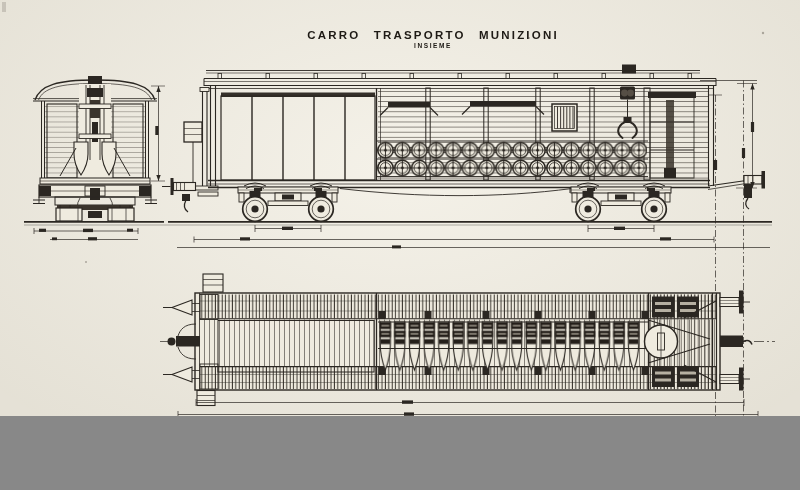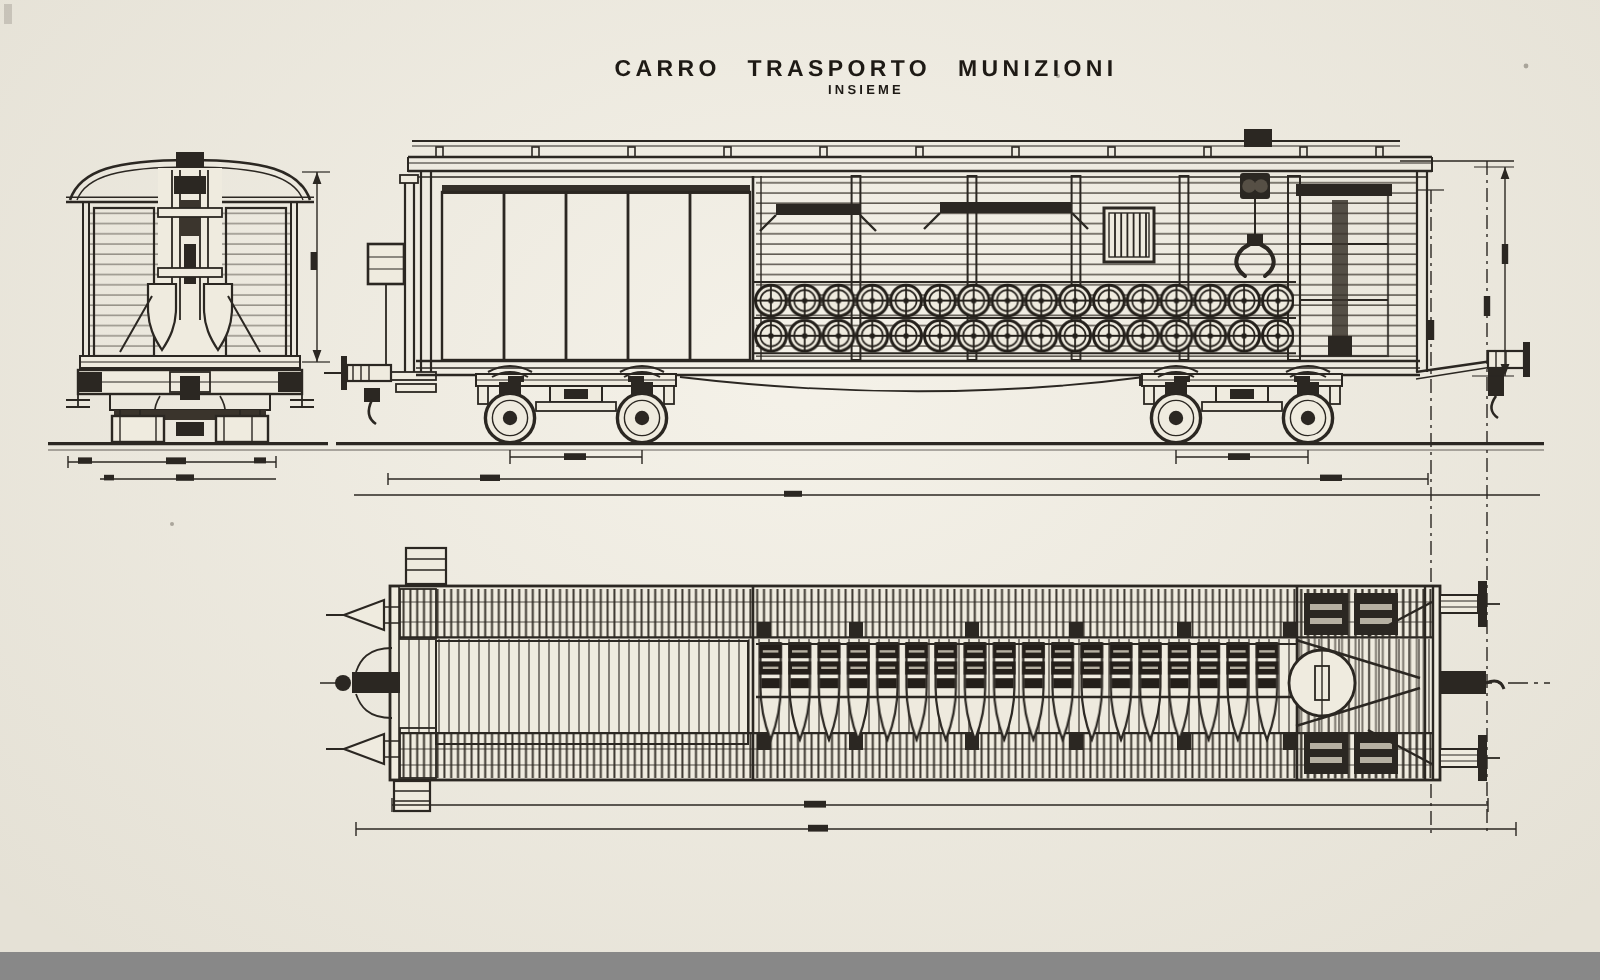--- a/index.html
+++ b/index.html
@@ -6,21 +6,21 @@
     --paper:#f1ede1;
     --ink:#2b2722;
   }
   html,body{margin:0;padding:0;}
   body{
     width:800px;height:490px;
     font-family:"Liberation Sans", sans-serif;
     background:#888;
   }
   .sheet{
-    position:relative;width:800px;height:476px;overflow:hidden;
+    position:relative;width:800px;height:416px;overflow:hidden;
     background:
       radial-gradient(ellipse at 50% 40%, rgba(255,255,255,.25), rgba(0,0,0,.05) 95%),
       var(--paper);
   }
   .title-block{
     position:absolute;top:29px;left:433px;transform:translateX(-50%);
     text-align:center;color:#1e1a15;white-space:nowrap;z-index:3;
   }
   .title-block .t{
     font-size:11.5px;font-weight:bold;letter-spacing:2.2px;word-spacing:8px;

